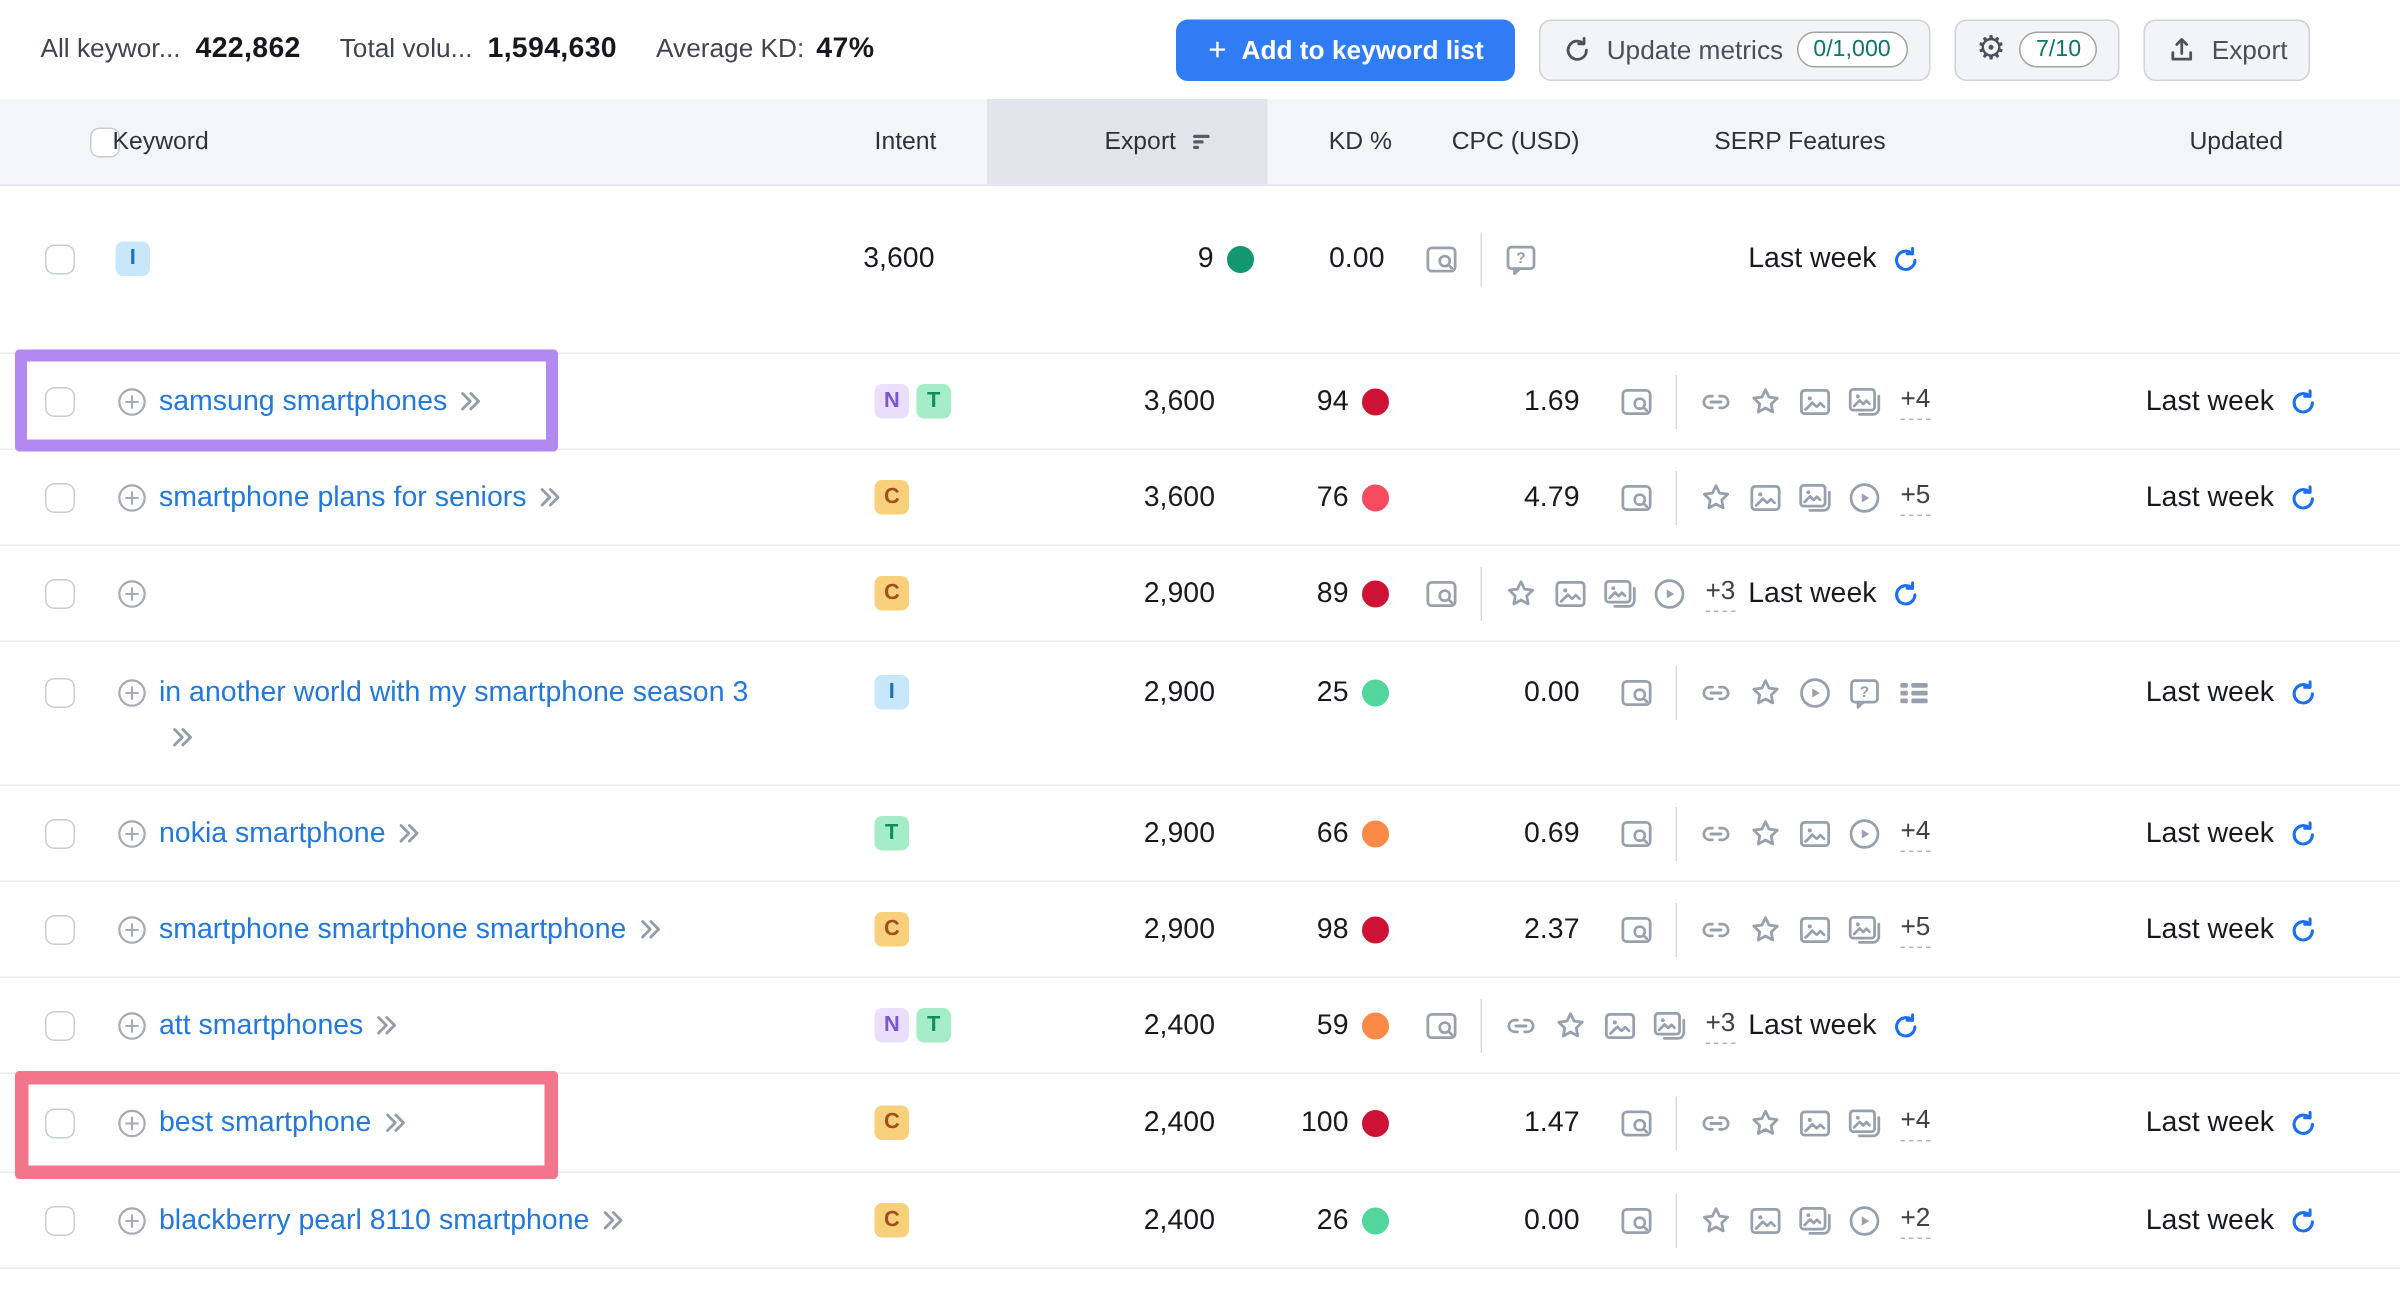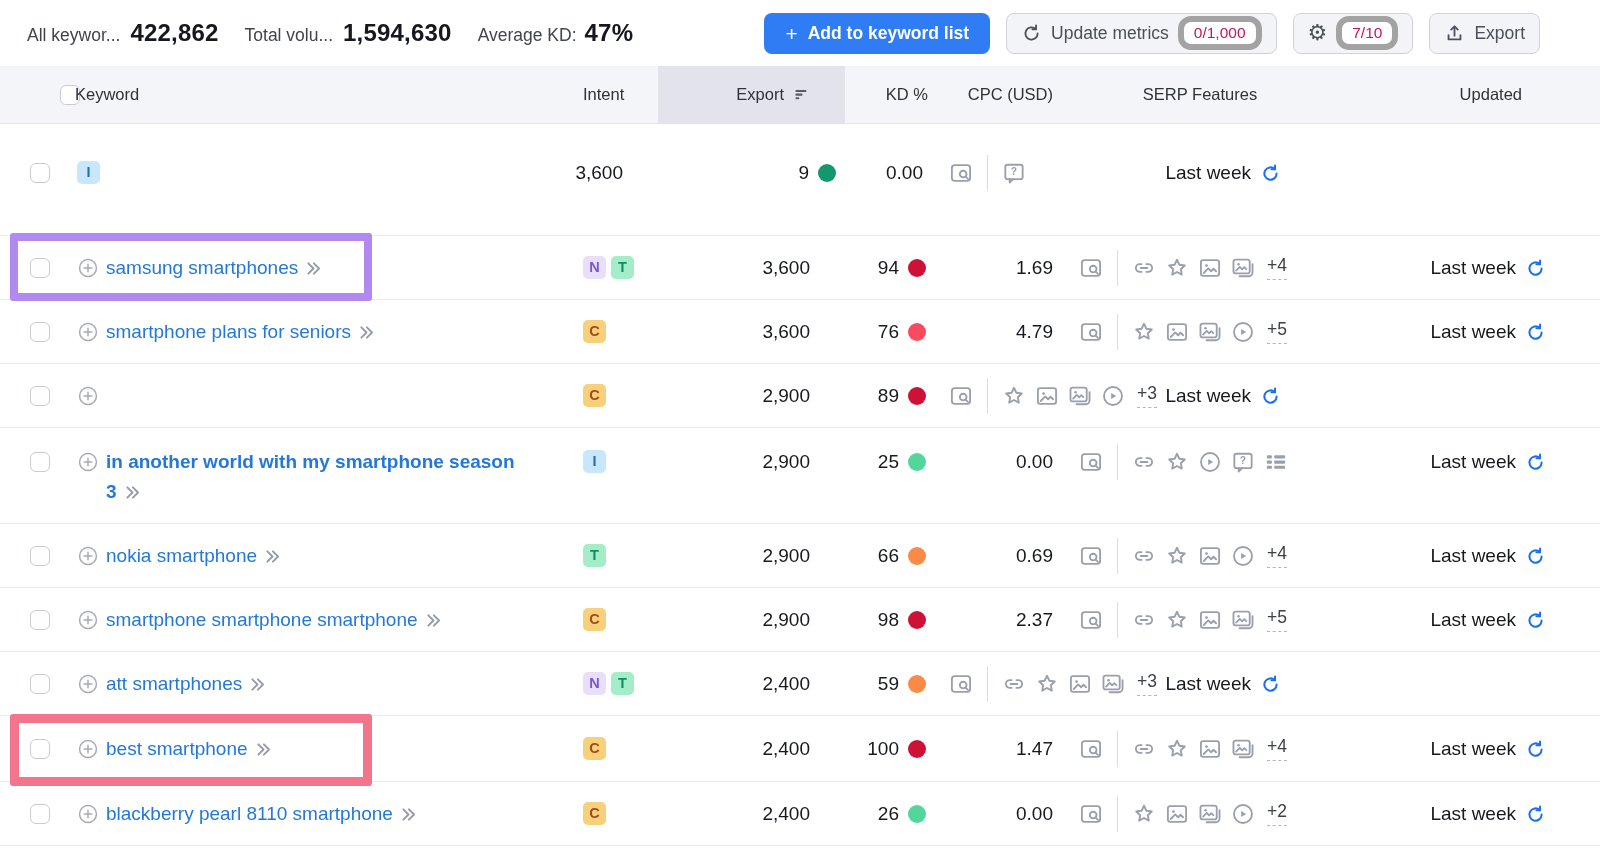--- a/index.html
+++ b/index.html
@@ -3,27 +3,27 @@
 <meta charset="utf-8">
 <style>
   html,body{margin:0;padding:0;width:1600px;height:862px;overflow:hidden;background:#fff;
     font-family:"Liberation Sans",sans-serif;-webkit-font-smoothing:antialiased;}
   *{box-sizing:border-box;}
 
   
   .toolbar{height:66px;display:flex;align-items:center;padding:0 60px 0 27px;background:#fff;}
   .stat{display:flex;align-items:baseline;gap:10px;margin-right:26px;white-space:nowrap;}
   .stat .lbl{font-size:17.5px;color:#3f4450;}
-  .stat .val{font-size:24px;font-weight:bold;color:#15181e;letter-spacing:.2px;}
+  .stat .val{font-size:19px;font-weight:bold;color:#15181e;letter-spacing:.2px;}
   .tb-buttons{margin-left:auto;display:flex;align-items:center;gap:16px;}
   .btn{height:41px;display:flex;align-items:center;border-radius:8px;cursor:pointer;white-space:nowrap;}
   .btn-primary{background:#2F7CF5;color:#fff;padding:0 21px;font-size:17.5px;font-weight:bold;gap:10px;}
   .btn-primary .plus{font-weight:normal;font-size:21px;line-height:1;}
   .btn-secondary{background:#f3f4f7;border:1px solid #d0d3dc;color:#4a4f59;padding:0 14px;font-size:17.5px;gap:9px;}
-  .pill{background:#fff;border:6px solid #a3a3a3;border-radius:13px;padding:2px 10px;font-size:15.5px;color:#be185d;}
+  .pill{background:#fff;border:1px solid #a3a3a3;border-radius:13px;padding:2px 10px;font-size:15.5px;color:#0f766e;}
   .gear{font-family:"DejaVu Sans",sans-serif;font-size:22px;line-height:1;color:#4c515c;}
 
   
   .grid{display:grid;grid-template-columns:64px 506px 88px 187px 90px 130px 270px 265px;}
   .hrow{height:58px;background:#f4f5f9;border-bottom:1px solid #e2e4ea;align-items:center;
     font-size:16.5px;color:#2e323b;}
   .h-cell{white-space:nowrap;}
   .h-check{padding-left:30px;}
   .h-kw{padding-left:11px;}
   .h-intent{padding-left:13px;}
@@ -39,21 +39,21 @@
   .row-lg{height:96px;padding-top:19px;}
   .row-66{height:66px;padding-top:18px;}
 
   .checkbox{display:block;width:20px;height:20px;margin:5px 0 0 30px;border:1.6px solid #c7cbd5;
     border-radius:6px;background:#fff;cursor:pointer;}
   .hrow .checkbox{margin-top:0;}
 
   .c-kw{padding-left:13px;display:flex;align-items:flex-start;gap:7px;}
   .kw-text{max-width:452px;line-height:30px;color:#2478DB;cursor:pointer;}
   .row-xl .kw-text{max-width:445px;}
-  .row-lg .kw-text{max-width:412px;font-weight:bold;}
+  .row-lg .kw-text{max-width:412px;}
   .plus-icon{margin-top:4px;cursor:pointer;flex:0 0 auto;}
   .chev{display:inline-block;vertical-align:-4px;margin-left:6px;cursor:pointer;}
 
   .c-intent{padding-left:13px;display:flex;align-items:flex-start;gap:5px;}
   .badge{display:block;width:23px;height:23px;margin-top:3px;border-radius:5px;text-align:center;
     line-height:23px;font-size:14.5px;font-weight:bold;}
 
   .c-vol{text-align:right;padding-right:35px;line-height:30px;}
   .c-kd{display:flex;justify-content:flex-end;align-items:center;gap:9px;padding-right:9px;height:30px;}
   .dot{width:18px;height:18px;border-radius:50%;}

